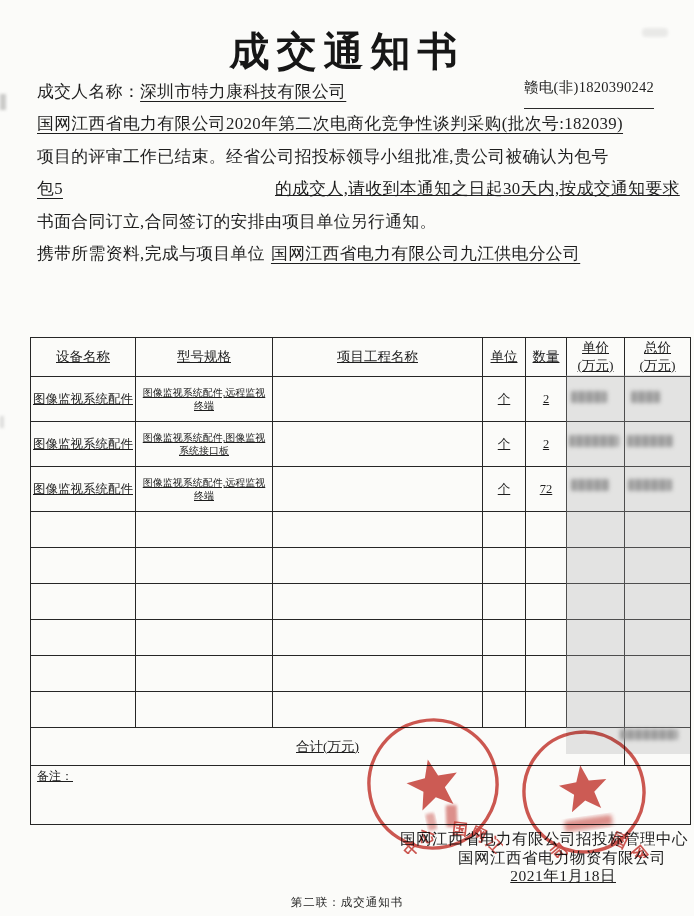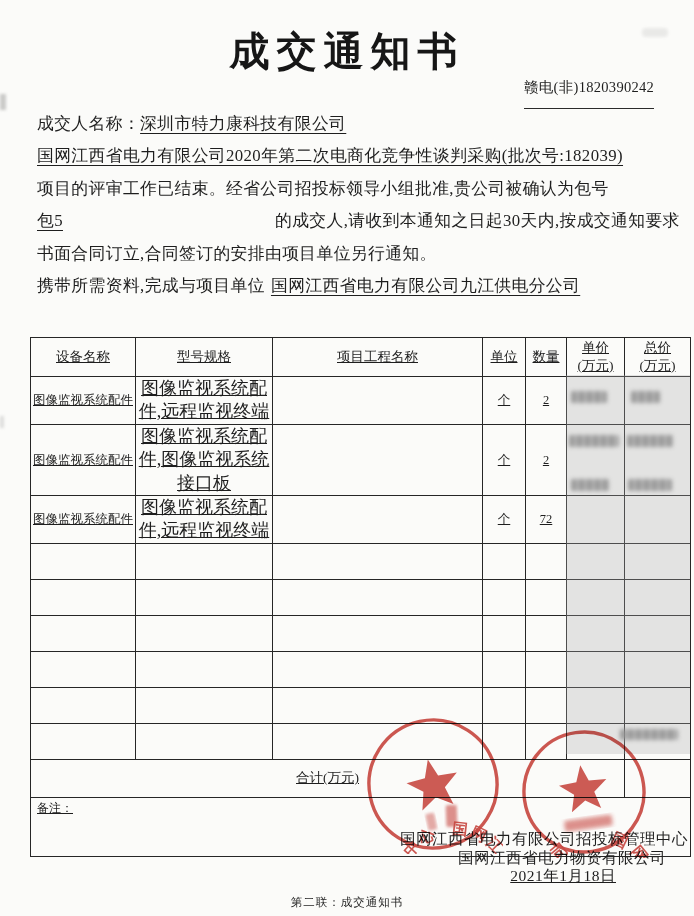--- a/index.html
+++ b/index.html
@@ -11,40 +11,40 @@
   
   .doc-title {
     position:absolute; top:24px; left:0; right:0; text-align:center;
     font-size:40px; font-weight:bold; letter-spacing:7px; color:#161616;
   }
   .ref-number {
     position:absolute; top:78px; left:524px; font-size:14.5px;
     border-bottom:1.2px solid #2a2a2a; padding-bottom:11px; letter-spacing:.3px;
   }
   
-  .body-text { position:absolute; top:112px; left:37px; width:630px; font-size:16.8px; letter-spacing:.4px; }
+  .body-text { position:absolute; top:80px; left:37px; width:630px; font-size:16.8px; letter-spacing:.4px; }
   .body-line { height:32.4px; white-space:nowrap; }
   .u { text-decoration:underline; text-underline-offset:4px; text-decoration-thickness:1px; }
-  .pkg-rest { margin-left:212px; }
+  .pkg-rest { margin-left:212px;text-decoration:underline; }
   .unit-name { margin-left:6px; }
   
   .award-table {
     position:absolute; top:337px; left:30px; width:660px;
     border-collapse:collapse; table-layout:fixed; font-size:12.5px;text-decoration:underline;
   }
   .award-table td, .award-table th {
     border:1.6px solid #262626; text-align:center; vertical-align:middle;
     padding:0 2px; font-weight:normal; line-height:1.3; overflow:hidden;
   }
   .hrow td { height:38px; font-size:13.5px; }
   .drow td { height:44px; }
   .erow td { height:35px; }
   .trow td { height:37px; font-size:13.5px; }
   .rrow td { height:52px; text-align:left; vertical-align:top; padding:3px 6px; font-size:12px; }
-  .two-line { line-height:1.25; font-size:18px; }
+  .two-line { line-height:1.25; font-size:10px; }
   
   .redact-band { position:absolute; background:rgba(173,173,173,.30); z-index:3; }
   .blob {
     position:absolute; z-index:4; border-radius:2px; opacity:.8;
     background:repeating-linear-gradient(90deg,#858585 0 5px,#aeaeae 5px 8px);
     filter:blur(2.2px);
   }
   
   .stamp { position:absolute; z-index:6; mix-blend-mode:multiply; opacity:.9; }
   

